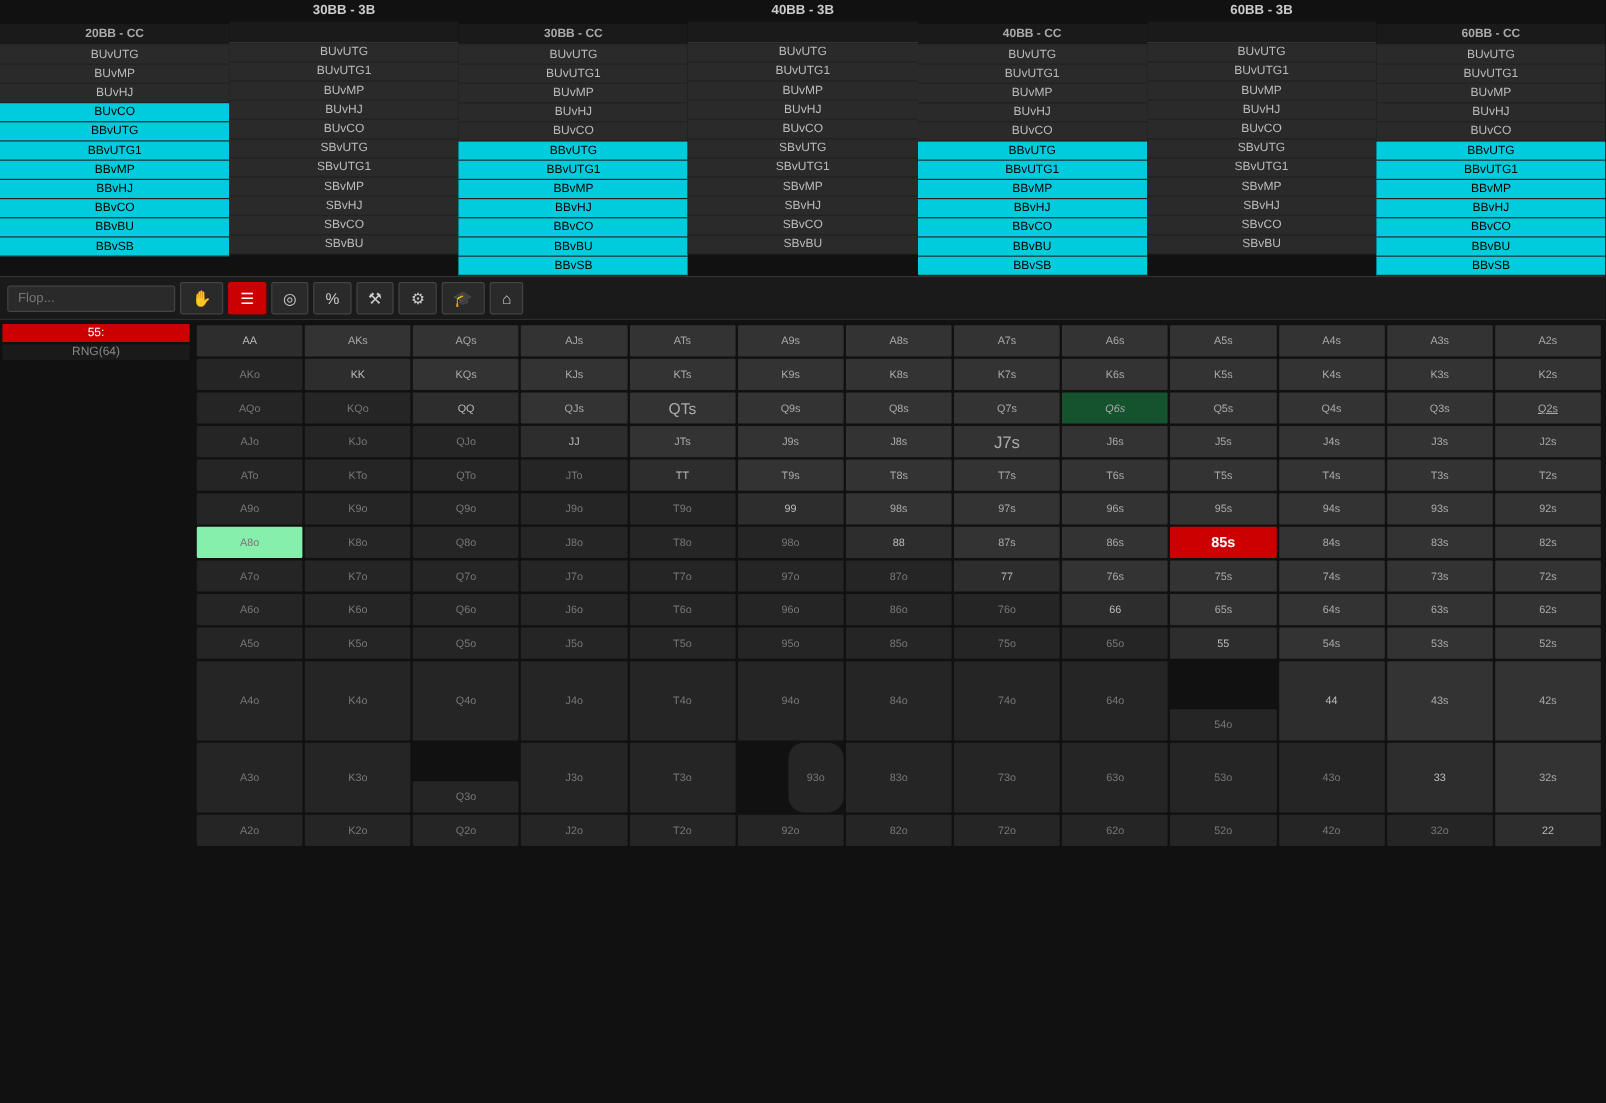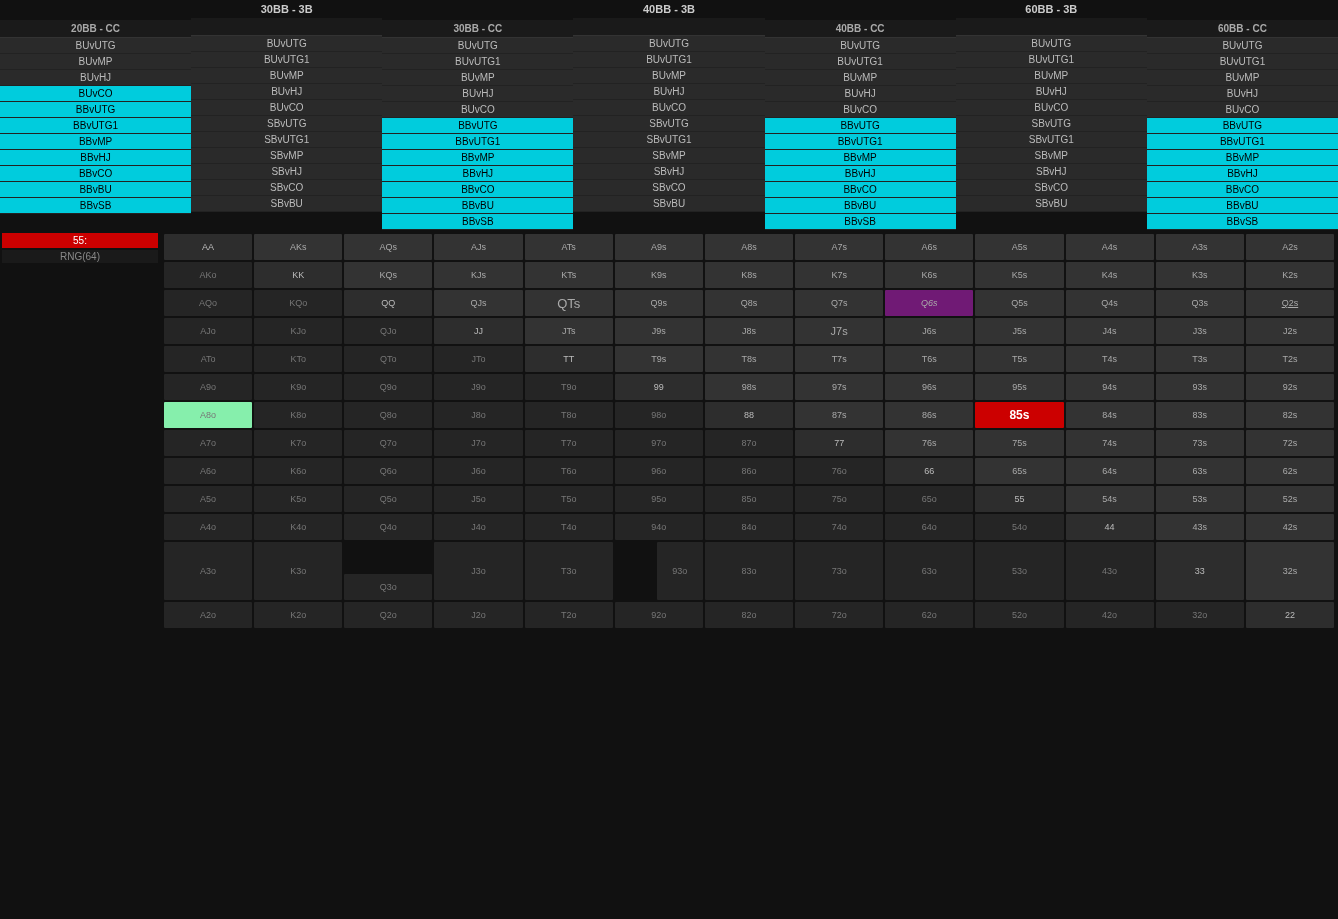--- a/index.html
+++ b/index.html
@@ -144,20 +144,31 @@
         <div style="background:#00ccdd;color:#000;text-align:center;padding:2px 1px;font-size:10px;border-bottom:1px solid #222;">BBvMP</div>
         <div style="background:#00ccdd;color:#000;text-align:center;padding:2px 1px;font-size:10px;border-bottom:1px solid #222;">BBvHJ</div>
         <div style="background:#00ccdd;color:#000;text-align:center;padding:2px 1px;font-size:10px;border-bottom:1px solid #222;">BBvCO</div>
         <div style="background:#00ccdd;color:#000;text-align:center;padding:2px 1px;font-size:10px;border-bottom:1px solid #222;">BBvBU</div>
         <div style="background:#00ccdd;color:#000;text-align:center;padding:2px 1px;font-size:10px;border-bottom:1px solid #222;">BBvSB</div>
       </div>
     </div>
 
   </div>
 
+  <div style="display:flex; flex-direction:row; align-items:center; background:#1a1a1a; border-top:1px solid #333; border-bottom:1px solid #333; padding:4px 6px; gap:4px;">
+    <input style="background: rgb(42, 42, 42); border: 1px solid rgb(68, 68, 68); color: rgb(136, 136, 136); padding: 4px 8px; font-size: 11px; width: 140px; border-radius: 2px;" type="text" value="" placeholder="Flop...">
+    <button style="background:#2a2a2a;border:1px solid #444;color:#ccc;padding:5px 9px;cursor:pointer;border-radius:2px;font-size:13px;">✋</button>
+    <button style="background:#cc0000;border:1px solid #cc0000;color:#fff;padding:5px 9px;cursor:pointer;border-radius:2px;font-size:13px;">☰</button>
+    <button style="background:#2a2a2a;border:1px solid #444;color:#ccc;padding:5px 9px;cursor:pointer;border-radius:2px;font-size:13px;">◎</button>
+    <button style="background:#2a2a2a;border:1px solid #444;color:#ccc;padding:5px 9px;cursor:pointer;border-radius:2px;font-size:13px;">%</button>
+    <button style="background:#2a2a2a;border:1px solid #444;color:#ccc;padding:5px 9px;cursor:pointer;border-radius:2px;font-size:13px;">⚒</button>
+    <button style="background:#2a2a2a;border:1px solid #444;color:#ccc;padding:5px 9px;cursor:pointer;border-radius:2px;font-size:13px;">⚙</button>
+    <button style="background:#2a2a2a;border:1px solid #444;color:#ccc;padding:5px 9px;cursor:pointer;border-radius:2px;font-size:13px;">🎓</button>
+    <button style="background:#2a2a2a;border:1px solid #444;color:#ccc;padding:5px 9px;cursor:pointer;border-radius:2px;font-size:13px;">⌂</button>
+  </div>
 
   <div style="display:flex; flex-direction:row; flex:1; background:#111;">
 
     <div style="width:160px; min-width:160px; background:#111; display:flex; flex-direction:column; padding:2px;">
       <div style="background:#cc0000; color:#fff; font-size:10px; text-align:center; padding:2px 0; margin:1px 0;">
         <span>55:</span>
       </div>
       <div style="background:#1a1a1a; color:#888; font-size:10px; text-align:center; padding:1px 0; margin:1px 0;">
         <span>RNG(64)</span>
       </div>
@@ -191,33 +202,33 @@
         <div style="background: rgb(51, 51, 51); color: rgb(170, 170, 170); font-size: 9px; font-weight: normal; text-align: center; padding: 3px 1px; border-radius: 1px; cursor: pointer; min-height: 26px; display: flex; align-items: center; justify-content: center;">K3s</div>
         <div style="background: rgb(51, 51, 51); color: rgb(170, 170, 170); font-size: 9px; font-weight: normal; text-align: center; padding: 3px 1px; border-radius: 1px; cursor: pointer; min-height: 26px; display: flex; align-items: center; justify-content: center;">K2s</div>
         <div style="background: rgb(37, 37, 37); color: rgb(119, 119, 119); font-size: 9px; font-weight: normal; text-align: center; padding: 3px 1px; border-radius: 1px; cursor: pointer; min-height: 26px; display: flex; align-items: center; justify-content: center;">AQo</div>
         <div style="background: rgb(37, 37, 37); color: rgb(119, 119, 119); font-size: 9px; font-weight: normal; text-align: center; padding: 3px 1px; border-radius: 1px; cursor: pointer; min-height: 26px; display: flex; align-items: center; justify-content: center;">KQo</div>
         <div style="background: rgb(45, 45, 45); color: rgb(187, 187, 187); font-size: 9px; font-weight: normal; text-align: center; padding: 3px 1px; border-radius: 1px; cursor: pointer; min-height: 26px; display: flex; align-items: center; justify-content: center;">QQ</div>
         <div style="background: rgb(51, 51, 51); color: rgb(170, 170, 170); font-size: 9px; font-weight: normal; text-align: center; padding: 3px 1px; border-radius: 1px; cursor: pointer; min-height: 26px; display: flex; align-items: center; justify-content: center;">QJs</div>
         <div style="background: rgb(51, 51, 51); color: rgb(170, 170, 170); font-size: 13px; font-weight: normal; text-align: center; padding: 3px 1px; border-radius: 1px; cursor: pointer; min-height: 26px; display: flex; align-items: center; justify-content: center;">QTs</div>
         <div style="background: rgb(51, 51, 51); color: rgb(170, 170, 170); font-size: 9px; font-weight: normal; text-align: center; padding: 3px 1px; border-radius: 1px; cursor: pointer; min-height: 26px; display: flex; align-items: center; justify-content: center;">Q9s</div>
         <div style="background: rgb(51, 51, 51); color: rgb(170, 170, 170); font-size: 9px; font-weight: normal; text-align: center; padding: 3px 1px; border-radius: 1px; cursor: pointer; min-height: 26px; display: flex; align-items: center; justify-content: center;">Q8s</div>
         <div style="background: rgb(51, 51, 51); color: rgb(170, 170, 170); font-size: 9px; font-weight: normal; text-align: center; padding: 3px 1px; border-radius: 1px; cursor: pointer; min-height: 26px; display: flex; align-items: center; justify-content: center;">Q7s</div>
-        <div style="background: #701a75; color: rgb(170, 170, 170); font-size: 9px; font-weight: normal; text-align: center; padding: 3px 1px; border-radius: 1px; cursor: pointer; min-height: 26px; display: flex; align-items: center; justify-content: center; font-style: italic;">Q6s</div>
+        <div style="background: #14532d; color: rgb(170, 170, 170); font-size: 9px; font-weight: normal; text-align: center; padding: 3px 1px; border-radius: 1px; cursor: pointer; min-height: 26px; display: flex; align-items: center; justify-content: center; font-style: italic;">Q6s</div>
         <div style="background: rgb(51, 51, 51); color: rgb(170, 170, 170); font-size: 9px; font-weight: normal; text-align: center; padding: 3px 1px; border-radius: 1px; cursor: pointer; min-height: 26px; display: flex; align-items: center; justify-content: center;">Q5s</div>
         <div style="background: rgb(51, 51, 51); color: rgb(170, 170, 170); font-size: 9px; font-weight: normal; text-align: center; padding: 3px 1px; border-radius: 1px; cursor: pointer; min-height: 26px; display: flex; align-items: center; justify-content: center;">Q4s</div>
         <div style="background: rgb(51, 51, 51); color: rgb(170, 170, 170); font-size: 9px; font-weight: normal; text-align: center; padding: 3px 1px; border-radius: 1px; cursor: pointer; min-height: 26px; display: flex; align-items: center; justify-content: center;">Q3s</div>
         <div style="background: rgb(51, 51, 51); color: rgb(170, 170, 170); font-size: 9px; font-weight: normal; text-align: center; padding: 3px 1px; border-radius: 1px; cursor: pointer; min-height: 26px; display: flex; align-items: center; justify-content: center; text-decoration: underline;">Q2s</div>
         <div style="background: rgb(37, 37, 37); color: rgb(119, 119, 119); font-size: 9px; font-weight: normal; text-align: center; padding: 3px 1px; border-radius: 1px; cursor: pointer; min-height: 26px; display: flex; align-items: center; justify-content: center;">AJo</div>
         <div style="background: rgb(37, 37, 37); color: rgb(119, 119, 119); font-size: 9px; font-weight: normal; text-align: center; padding: 3px 1px; border-radius: 1px; cursor: pointer; min-height: 26px; display: flex; align-items: center; justify-content: center;">KJo</div>
         <div style="background: rgb(37, 37, 37); color: rgb(119, 119, 119); font-size: 9px; font-weight: normal; text-align: center; padding: 3px 1px; border-radius: 1px; cursor: pointer; min-height: 26px; display: flex; align-items: center; justify-content: center;">QJo</div>
         <div style="background: rgb(45, 45, 45); color: rgb(187, 187, 187); font-size: 9px; font-weight: normal; text-align: center; padding: 3px 1px; border-radius: 1px; cursor: pointer; min-height: 26px; display: flex; align-items: center; justify-content: center;">JJ</div>
         <div style="background: rgb(51, 51, 51); color: rgb(170, 170, 170); font-size: 9px; font-weight: normal; text-align: center; padding: 3px 1px; border-radius: 1px; cursor: pointer; min-height: 26px; display: flex; align-items: center; justify-content: center;">JTs</div>
         <div style="background: rgb(51, 51, 51); color: rgb(170, 170, 170); font-size: 9px; font-weight: normal; text-align: center; padding: 3px 1px; border-radius: 1px; cursor: pointer; min-height: 26px; display: flex; align-items: center; justify-content: center;">J9s</div>
         <div style="background: rgb(51, 51, 51); color: rgb(170, 170, 170); font-size: 9px; font-weight: normal; text-align: center; padding: 3px 1px; border-radius: 1px; cursor: pointer; min-height: 26px; display: flex; align-items: center; justify-content: center;">J8s</div>
-        <div style="background: rgb(51, 51, 51); color: rgb(170, 170, 170); font-size: 11px; font-weight: normal; text-align: center; padding: 3px 1px; border-radius: 1px; cursor: pointer; min-height: 26px; display: flex; align-items: center; justify-content: center;">J7s</div>
+        <div style="background: rgb(51, 51, 51); color: rgb(170, 170, 170); font-size: 14px; font-weight: normal; text-align: center; padding: 3px 1px; border-radius: 1px; cursor: pointer; min-height: 26px; display: flex; align-items: center; justify-content: center;">J7s</div>
         <div style="background: rgb(51, 51, 51); color: rgb(170, 170, 170); font-size: 9px; font-weight: normal; text-align: center; padding: 3px 1px; border-radius: 1px; cursor: pointer; min-height: 26px; display: flex; align-items: center; justify-content: center;">J6s</div>
         <div style="background: rgb(51, 51, 51); color: rgb(170, 170, 170); font-size: 9px; font-weight: normal; text-align: center; padding: 3px 1px; border-radius: 1px; cursor: pointer; min-height: 26px; display: flex; align-items: center; justify-content: center;">J5s</div>
         <div style="background: rgb(51, 51, 51); color: rgb(170, 170, 170); font-size: 9px; font-weight: normal; text-align: center; padding: 3px 1px; border-radius: 1px; cursor: pointer; min-height: 26px; display: flex; align-items: center; justify-content: center;">J4s</div>
         <div style="background: rgb(51, 51, 51); color: rgb(170, 170, 170); font-size: 9px; font-weight: normal; text-align: center; padding: 3px 1px; border-radius: 1px; cursor: pointer; min-height: 26px; display: flex; align-items: center; justify-content: center;">J3s</div>
         <div style="background: rgb(51, 51, 51); color: rgb(170, 170, 170); font-size: 9px; font-weight: normal; text-align: center; padding: 3px 1px; border-radius: 1px; cursor: pointer; min-height: 26px; display: flex; align-items: center; justify-content: center;">J2s</div>
         <div style="background: rgb(37, 37, 37); color: rgb(119, 119, 119); font-size: 9px; font-weight: normal; text-align: center; padding: 3px 1px; border-radius: 1px; cursor: pointer; min-height: 26px; display: flex; align-items: center; justify-content: center;">ATo</div>
         <div style="background: rgb(37, 37, 37); color: rgb(119, 119, 119); font-size: 9px; font-weight: normal; text-align: center; padding: 3px 1px; border-radius: 1px; cursor: pointer; min-height: 26px; display: flex; align-items: center; justify-content: center;">KTo</div>
         <div style="background: rgb(37, 37, 37); color: rgb(119, 119, 119); font-size: 9px; font-weight: normal; text-align: center; padding: 3px 1px; border-radius: 1px; cursor: pointer; min-height: 26px; display: flex; align-items: center; justify-content: center;">QTo</div>
         <div style="background: rgb(37, 37, 37); color: rgb(119, 119, 119); font-size: 9px; font-weight: normal; text-align: center; padding: 3px 1px; border-radius: 1px; cursor: pointer; min-height: 26px; display: flex; align-items: center; justify-content: center;">JTo</div>
         <div style="background: rgb(45, 45, 45); color: rgb(187, 187, 187); font-size: 9px; font-weight: normal; text-align: center; padding: 3px 1px; border-radius: 1px; cursor: pointer; min-height: 26px; display: flex; align-items: center; justify-content: center;">TT</div>
@@ -296,30 +307,30 @@
         <div style="background: rgb(51, 51, 51); color: rgb(170, 170, 170); font-size: 9px; font-weight: normal; text-align: center; padding: 3px 1px; border-radius: 1px; cursor: pointer; min-height: 26px; display: flex; align-items: center; justify-content: center;">52s</div>
         <div style="background: rgb(37, 37, 37); color: rgb(119, 119, 119); font-size: 9px; font-weight: normal; text-align: center; padding: 3px 1px; border-radius: 1px; cursor: pointer; min-height: 26px; display: flex; align-items: center; justify-content: center;">A4o</div>
         <div style="background: rgb(37, 37, 37); color: rgb(119, 119, 119); font-size: 9px; font-weight: normal; text-align: center; padding: 3px 1px; border-radius: 1px; cursor: pointer; min-height: 26px; display: flex; align-items: center; justify-content: center;">K4o</div>
         <div style="background: rgb(37, 37, 37); color: rgb(119, 119, 119); font-size: 9px; font-weight: normal; text-align: center; padding: 3px 1px; border-radius: 1px; cursor: pointer; min-height: 26px; display: flex; align-items: center; justify-content: center;">Q4o</div>
         <div style="background: rgb(37, 37, 37); color: rgb(119, 119, 119); font-size: 9px; font-weight: normal; text-align: center; padding: 3px 1px; border-radius: 1px; cursor: pointer; min-height: 26px; display: flex; align-items: center; justify-content: center;">J4o</div>
         <div style="background: rgb(37, 37, 37); color: rgb(119, 119, 119); font-size: 9px; font-weight: normal; text-align: center; padding: 3px 1px; border-radius: 1px; cursor: pointer; min-height: 26px; display: flex; align-items: center; justify-content: center;">T4o</div>
         <div style="background: rgb(37, 37, 37); color: rgb(119, 119, 119); font-size: 9px; font-weight: normal; text-align: center; padding: 3px 1px; border-radius: 1px; cursor: pointer; min-height: 26px; display: flex; align-items: center; justify-content: center;">94o</div>
         <div style="background: rgb(37, 37, 37); color: rgb(119, 119, 119); font-size: 9px; font-weight: normal; text-align: center; padding: 3px 1px; border-radius: 1px; cursor: pointer; min-height: 26px; display: flex; align-items: center; justify-content: center;">84o</div>
         <div style="background: rgb(37, 37, 37); color: rgb(119, 119, 119); font-size: 9px; font-weight: normal; text-align: center; padding: 3px 1px; border-radius: 1px; cursor: pointer; min-height: 26px; display: flex; align-items: center; justify-content: center;">74o</div>
         <div style="background: rgb(37, 37, 37); color: rgb(119, 119, 119); font-size: 9px; font-weight: normal; text-align: center; padding: 3px 1px; border-radius: 1px; cursor: pointer; min-height: 26px; display: flex; align-items: center; justify-content: center;">64o</div>
-        <div style="background: rgb(37, 37, 37); color: rgb(119, 119, 119); font-size: 9px; font-weight: normal; text-align: center; padding: 3px 1px; border-radius: 1px; cursor: pointer; min-height: 26px; display: flex; align-items: center; justify-content: center;">54o</div>
+        <div style="background: rgb(37, 37, 37); color: rgb(119, 119, 119); font-size: 9px; font-weight: normal; text-align: center; padding: 3px 1px; border-radius: 1px; cursor: pointer; min-height: 26px; display: flex; align-items: center; justify-content: center; margin-top: 40px;">54o</div>
         <div style="background: rgb(45, 45, 45); color: rgb(187, 187, 187); font-size: 9px; font-weight: normal; text-align: center; padding: 3px 1px; border-radius: 1px; cursor: pointer; min-height: 26px; display: flex; align-items: center; justify-content: center;">44</div>
         <div style="background: rgb(51, 51, 51); color: rgb(170, 170, 170); font-size: 9px; font-weight: normal; text-align: center; padding: 3px 1px; border-radius: 1px; cursor: pointer; min-height: 26px; display: flex; align-items: center; justify-content: center;">43s</div>
         <div style="background: rgb(51, 51, 51); color: rgb(170, 170, 170); font-size: 9px; font-weight: normal; text-align: center; padding: 3px 1px; border-radius: 1px; cursor: pointer; min-height: 26px; display: flex; align-items: center; justify-content: center;">42s</div>
         <div style="background: rgb(37, 37, 37); color: rgb(119, 119, 119); font-size: 9px; font-weight: normal; text-align: center; padding: 3px 1px; border-radius: 1px; cursor: pointer; min-height: 26px; display: flex; align-items: center; justify-content: center;">A3o</div>
         <div style="background: rgb(37, 37, 37); color: rgb(119, 119, 119); font-size: 9px; font-weight: normal; text-align: center; padding: 3px 1px; border-radius: 1px; cursor: pointer; min-height: 26px; display: flex; align-items: center; justify-content: center;">K3o</div>
         <div style="background: rgb(37, 37, 37); color: rgb(119, 119, 119); font-size: 9px; font-weight: normal; text-align: center; padding: 3px 1px; border-radius: 1px; cursor: pointer; min-height: 26px; display: flex; align-items: center; justify-content: center; margin-top: 32px;">Q3o</div>
         <div style="background: rgb(37, 37, 37); color: rgb(119, 119, 119); font-size: 9px; font-weight: normal; text-align: center; padding: 3px 1px; border-radius: 1px; cursor: pointer; min-height: 26px; display: flex; align-items: center; justify-content: center;">J3o</div>
         <div style="background: rgb(37, 37, 37); color: rgb(119, 119, 119); font-size: 9px; font-weight: normal; text-align: center; padding: 3px 1px; border-radius: 1px; cursor: pointer; min-height: 26px; display: flex; align-items: center; justify-content: center;">T3o</div>
-        <div style="background: rgb(37, 37, 37); color: rgb(119, 119, 119); font-size: 9px; font-weight: normal; text-align: center; padding: 3px 14px; border-radius: 1px; cursor: pointer; min-height: 26px; display: flex; align-items: center; justify-content: center; margin-left: 42px;">93o</div>
+        <div style="background: rgb(37, 37, 37); color: rgb(119, 119, 119); font-size: 9px; font-weight: normal; text-align: center; padding: 3px 14px; border-radius: 13px; cursor: pointer; min-height: 26px; display: flex; align-items: center; justify-content: center; margin-left: 42px;">93o</div>
         <div style="background: rgb(37, 37, 37); color: rgb(119, 119, 119); font-size: 9px; font-weight: normal; text-align: center; padding: 3px 1px; border-radius: 1px; cursor: pointer; min-height: 26px; display: flex; align-items: center; justify-content: center;">83o</div>
         <div style="background: rgb(37, 37, 37); color: rgb(119, 119, 119); font-size: 9px; font-weight: normal; text-align: center; padding: 3px 1px; border-radius: 1px; cursor: pointer; min-height: 26px; display: flex; align-items: center; justify-content: center;">73o</div>
         <div style="background: rgb(37, 37, 37); color: rgb(119, 119, 119); font-size: 9px; font-weight: normal; text-align: center; padding: 3px 1px; border-radius: 1px; cursor: pointer; min-height: 26px; display: flex; align-items: center; justify-content: center;">63o</div>
         <div style="background: rgb(37, 37, 37); color: rgb(119, 119, 119); font-size: 9px; font-weight: normal; text-align: center; padding: 3px 1px; border-radius: 1px; cursor: pointer; min-height: 26px; display: flex; align-items: center; justify-content: center;">53o</div>
         <div style="background: rgb(37, 37, 37); color: rgb(119, 119, 119); font-size: 9px; font-weight: normal; text-align: center; padding: 3px 1px; border-radius: 1px; cursor: pointer; min-height: 26px; display: flex; align-items: center; justify-content: center;">43o</div>
         <div style="background: rgb(45, 45, 45); color: rgb(187, 187, 187); font-size: 9px; font-weight: normal; text-align: center; padding: 3px 1px; border-radius: 1px; cursor: pointer; min-height: 26px; display: flex; align-items: center; justify-content: center;">33</div>
         <div style="background: rgb(51, 51, 51); color: rgb(170, 170, 170); font-size: 9px; font-weight: normal; text-align: center; padding: 3px 1px; border-radius: 1px; cursor: pointer; min-height: 26px; display: flex; align-items: center; justify-content: center;">32s</div>
         <div style="background: rgb(37, 37, 37); color: rgb(119, 119, 119); font-size: 9px; font-weight: normal; text-align: center; padding: 3px 1px; border-radius: 1px; cursor: pointer; min-height: 26px; display: flex; align-items: center; justify-content: center;">A2o</div>
         <div style="background: rgb(37, 37, 37); color: rgb(119, 119, 119); font-size: 9px; font-weight: normal; text-align: center; padding: 3px 1px; border-radius: 1px; cursor: pointer; min-height: 26px; display: flex; align-items: center; justify-content: center;">K2o</div>
         <div style="background: rgb(37, 37, 37); color: rgb(119, 119, 119); font-size: 9px; font-weight: normal; text-align: center; padding: 3px 1px; border-radius: 1px; cursor: pointer; min-height: 26px; display: flex; align-items: center; justify-content: center;">Q2o</div>

